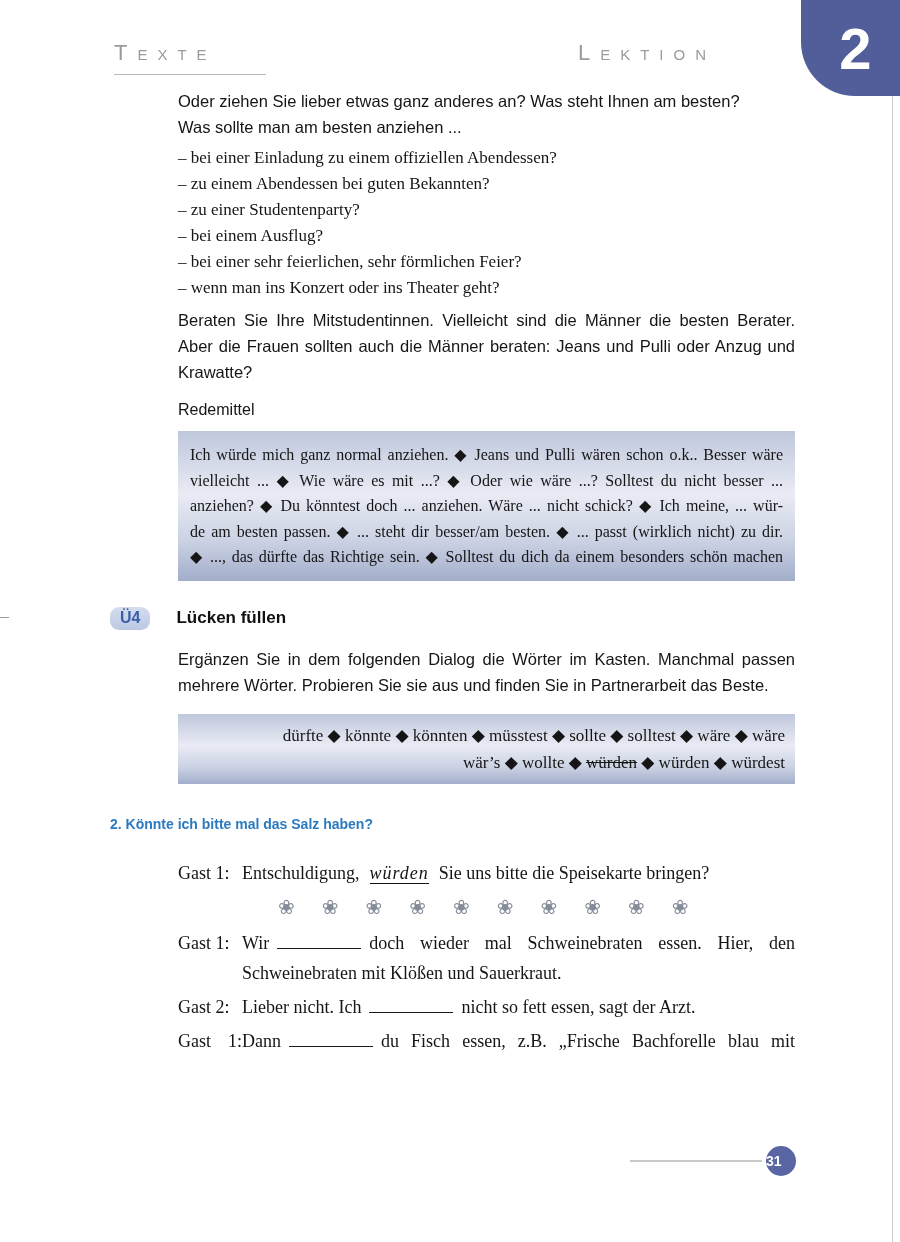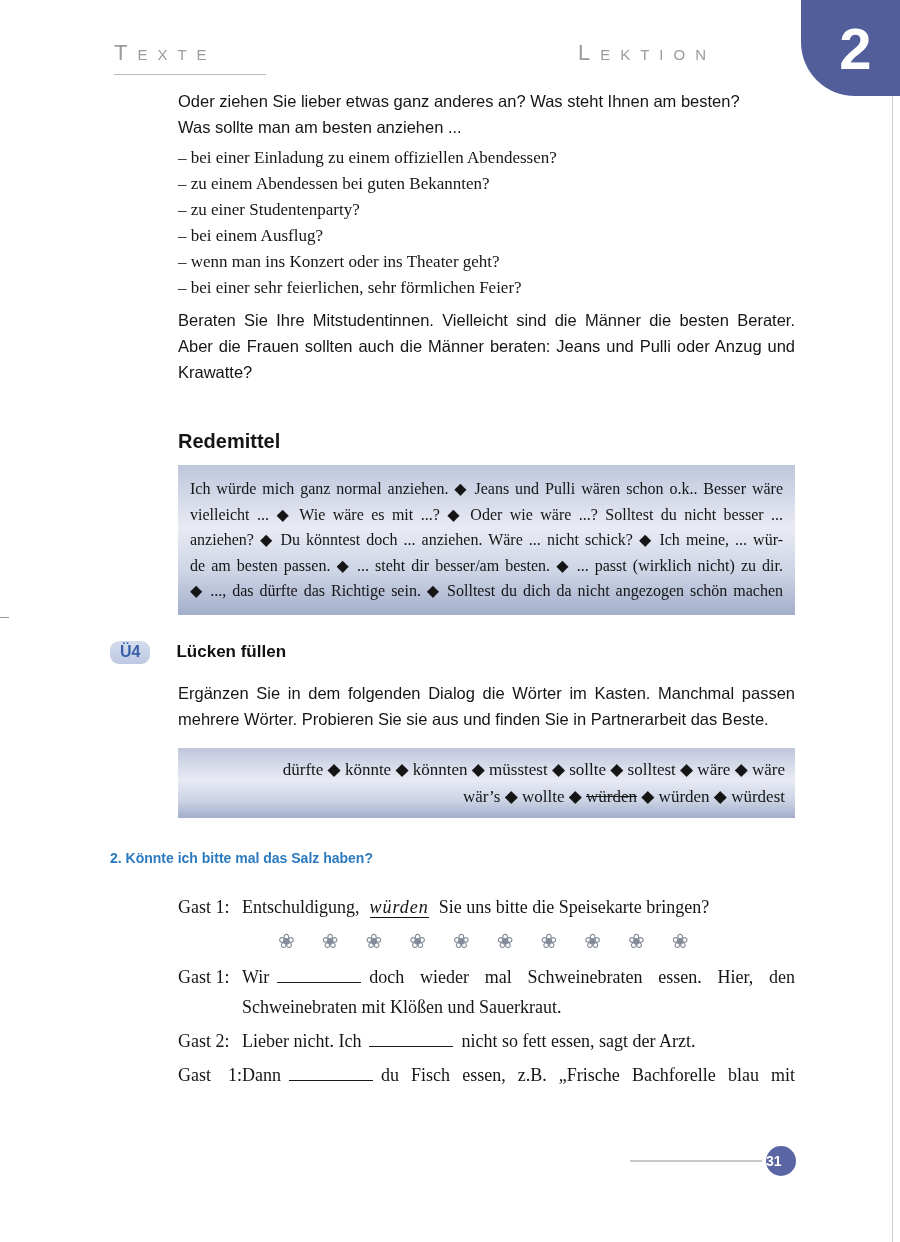--- a/index.html
+++ b/index.html
@@ -20,21 +20,21 @@
   
   .col{margin:0 105px 0 178px;}
   .sans{font-family:"Liberation Sans",sans-serif;}
   .p{font-size:16.5px;line-height:26px;margin:0;}
   .just{text-align:justify;}
   .mt1{margin-top:13px;} .mt2{margin-top:24px;} .mt3{margin-top:6px;}
   
   .dlist{font-size:17px;line-height:26px;margin-top:5px;}
   .dlist div{margin:0;}
   
-  .rm-label{font-family:"Liberation Sans",sans-serif;font-weight:bold;font-size:20px;margin-top:45px;}
+  .rm-label{font-family:"Liberation Sans",sans-serif;font-weight:normal;font-size:16px;margin-top:16px;}
   .gradbox{margin-top:12px;padding:11px 12px;
            background:linear-gradient(180deg,#bfc7dc 0%,#e9ebf4 42%,#ccd3e4 72%,#a3aecb 100%);}
   .rline{font-size:16px;line-height:25.5px;text-align:justify;text-align-last:justify;}
   .rline.last{text-align-last:left;}
   
   .u4row{display:flex;align-items:center;margin:26px 105px 0 110px;}
   .u4badge{background:linear-gradient(#d5ddee,#bcc8e2);color:#3a5fa8;font-family:"Liberation Sans",sans-serif;
            font-weight:bold;font-size:16px;padding:2px 10px 3px;border-radius:9px;}
   .extitle{font-family:"Liberation Sans",sans-serif;font-weight:bold;font-size:17px;margin-left:26px;color:#111;}
   
@@ -82,34 +82,34 @@
   <div class="col">
     <p class="p sans mt1">Oder ziehen Sie lieber etwas ganz anderes an? Was steht Ihnen am besten?</p>
 
     <p class="p sans">Was sollte man am besten anziehen ...</p>
 
     <div class="dlist">
       <div>– bei einer Einladung zu einem offiziellen Abendessen?</div>
       <div>– zu einem Abendessen bei guten Bekannten?</div>
       <div>– zu einer Studentenparty?</div>
       <div>– bei einem Ausflug?</div>
+      <div>– bei einer sehr feierlichen, sehr förmlichen Feier?</div>
       <div>– wenn man ins Konzert oder ins Theater geht?</div>
-      <div>– bei einer sehr feierlichen, sehr förmlichen Feier?</div>
     </div>
 
     <p class="p sans just mt3">Beraten Sie Ihre Mitstudentinnen. Vielleicht sind die Männer die besten Berater. Aber die Frauen sollten auch die Männer beraten: Jeans und Pulli oder Anzug und Krawatte?</p>
 
     <div class="rm-label">Redemittel</div>
 
     <div class="gradbox">
       <div class="rline">Ich würde mich ganz normal anziehen. ◆ Jeans und Pulli wären schon o.k.. Besser wäre</div>
       <div class="rline">vielleicht ... ◆ Wie wäre es mit ...? ◆ Oder wie wäre ...? Solltest du nicht besser ...</div>
       <div class="rline">anziehen? ◆ Du könntest doch ... anziehen. Wäre ... nicht schick? ◆ Ich meine, ... wür-</div>
       <div class="rline">de am besten passen. ◆ ... steht dir besser/am besten. ◆ ... passt (wirklich nicht) zu dir.</div>
-      <div class="rline">◆ ..., das dürfte das Richtige sein. ◆ Solltest du dich da nicht angezogen schön machen</div>
+      <div class="rline">◆ ..., das dürfte das Richtige sein. ◆ Solltest du dich da einem besonders schön machen</div>
     </div>
   </div>
 
   <div class="u4row">
     <span class="u4badge">Ü4</span>
     <span class="extitle">Lücken füllen</span>
   </div>
 
   <div class="col">
     <p class="p sans just" style="margin-top:16px;">Ergänzen Sie in dem folgenden Dialog die Wörter im Kasten. Manchmal passen mehrere Wörter. Probieren Sie sie aus und finden Sie in Partnerarbeit das Beste.</p>

